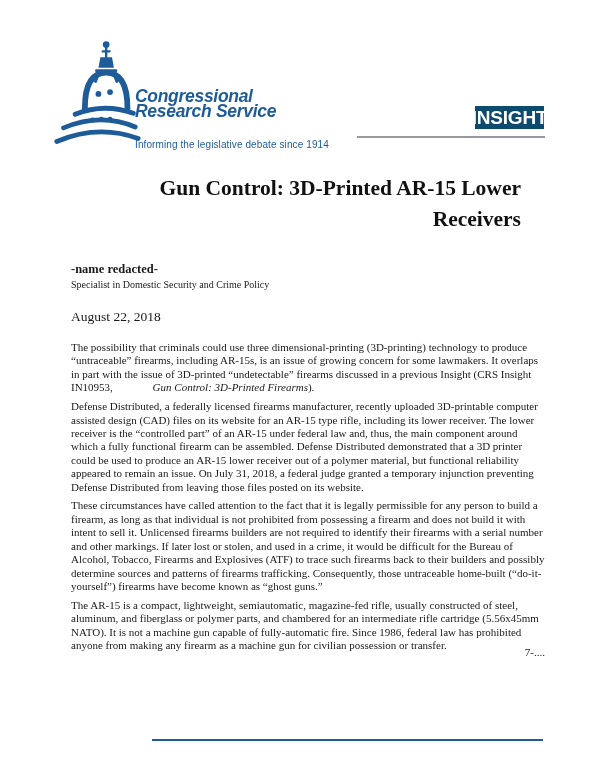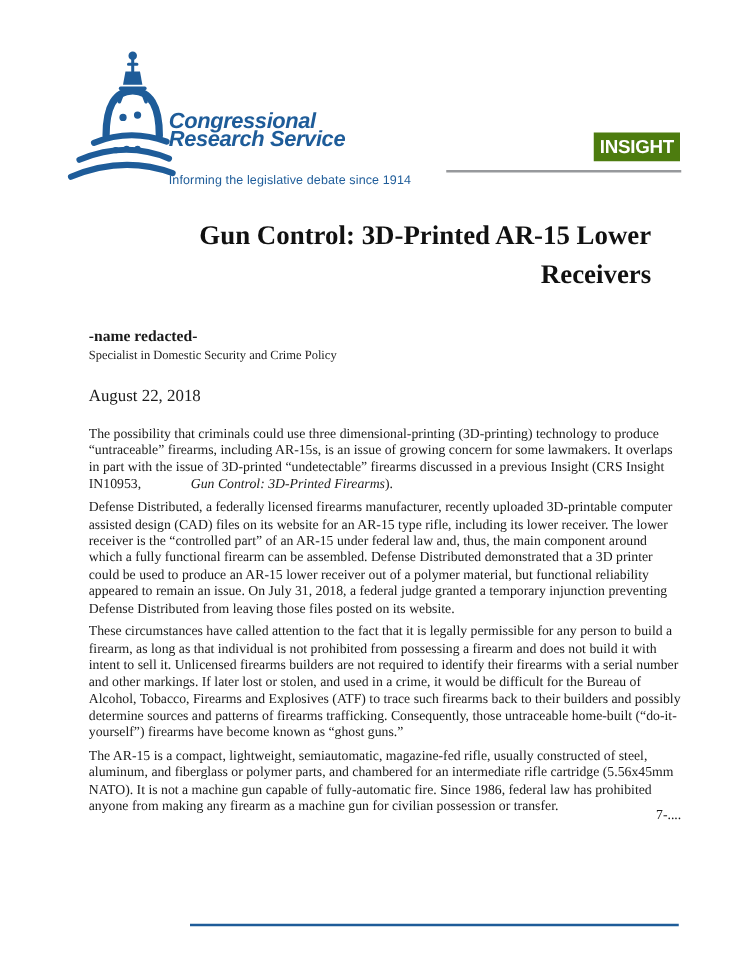--- a/index.html
+++ b/index.html
@@ -22,23 +22,23 @@
   .logo-org{
     font-size:17.5px;font-weight:bold;font-style:italic;
     line-height:14.5px;letter-spacing:-0.3px;
   }
   .logo-tagline{
     font-size:10px;font-weight:400;font-style:normal;
     margin-top:21px;letter-spacing:0.1px;
   }
   .insight-badge{
     position:absolute;left:475px;top:106px;width:69px;height:23px;
-    background:#4d7c0f;color:#ffffff;
+    background:#0c4a6e;color:#ffffff;
     font-family:"Liberation Sans", sans-serif;
-    font-weight:800;font-size:15px;letter-spacing:-0.2px;
+    font-weight:800;font-size:19px;letter-spacing:-0.2px;
     display:flex;align-items:center;justify-content:center;
   }
   .header-rule{
     position:absolute;left:357px;top:136px;width:188px;height:2px;
     background:#97999c;
   }
   
   .doc-title{
     position:absolute;left:71px;top:173px;width:450px;
     margin:0;font-size:21.5px;font-weight:bold;line-height:31px;

